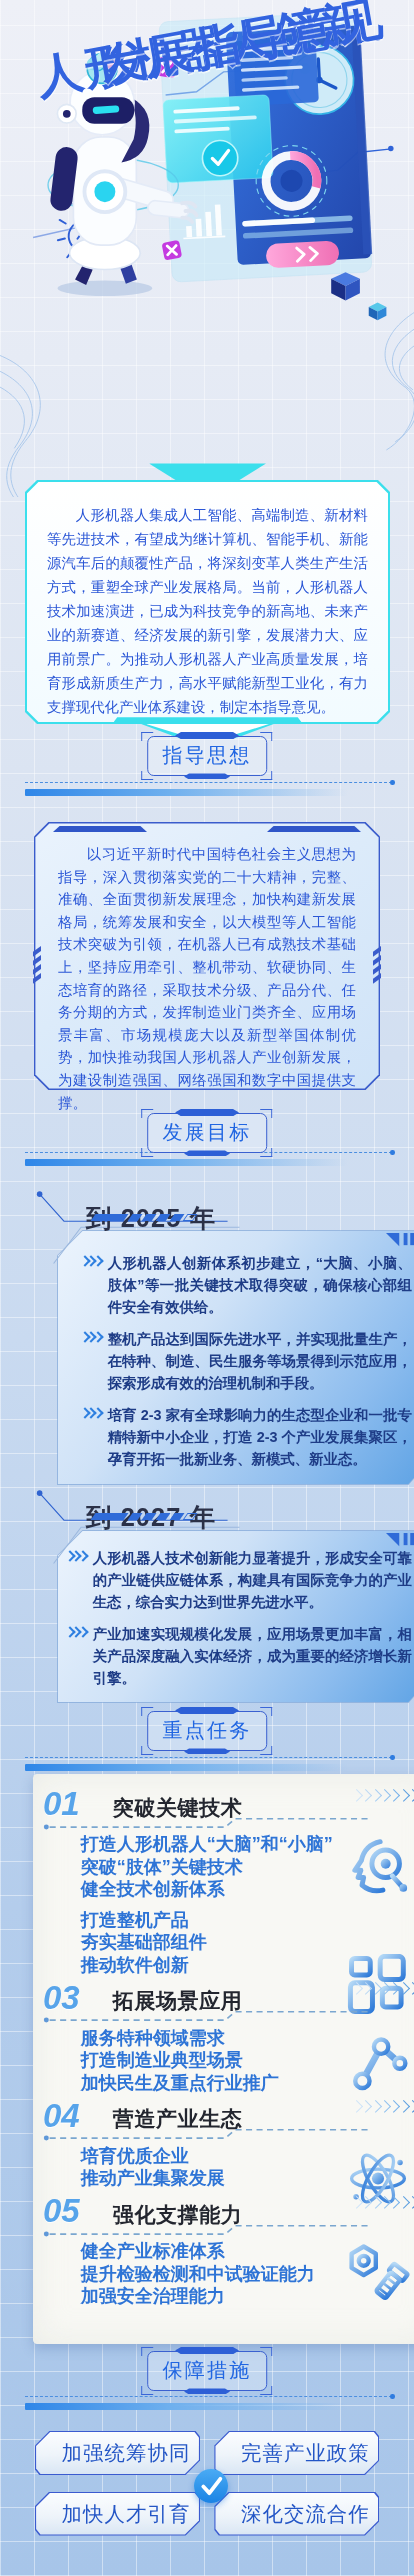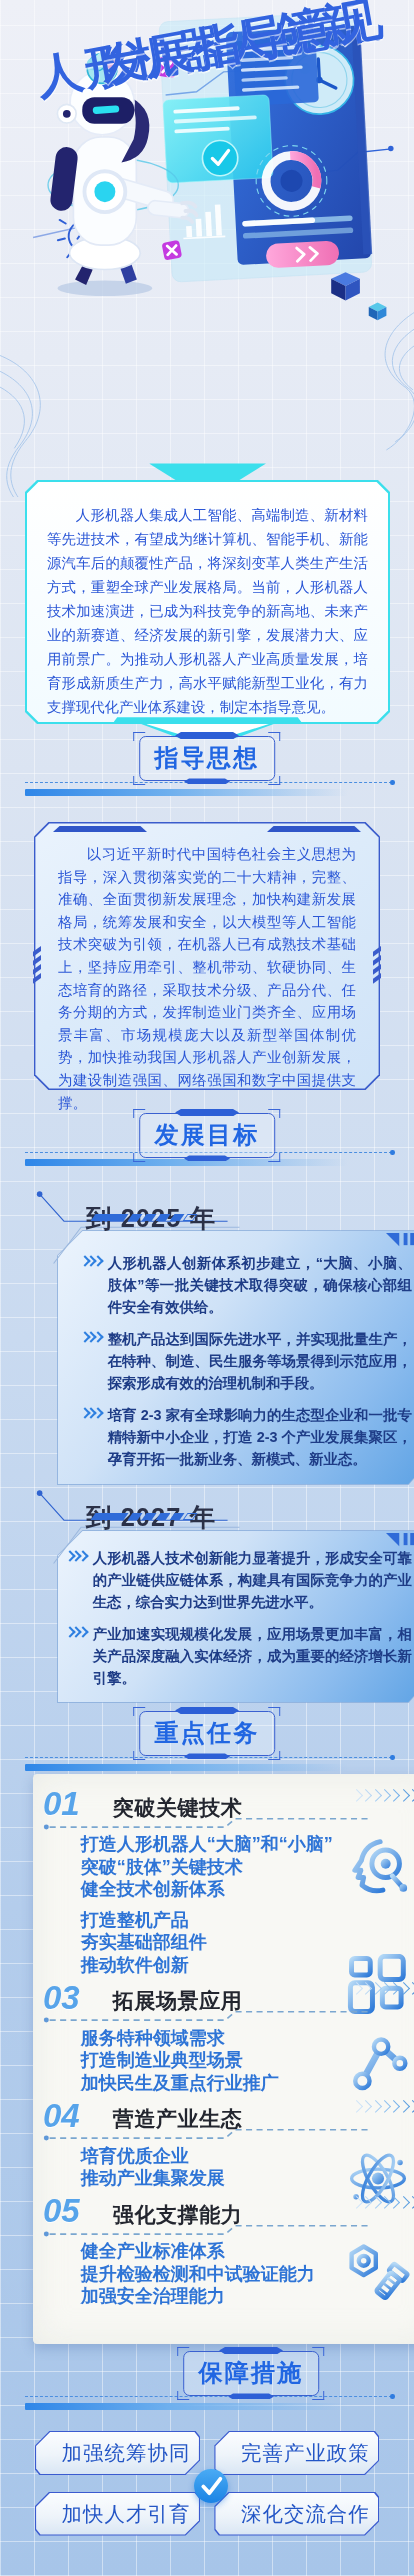--- a/index.html
+++ b/index.html
@@ -29,21 +29,21 @@
   .tab-bot-i{position:absolute;bottom:-11px;left:50%;transform:translateX(-50%);width:123px;height:11px;background:#ffffff;
     clip-path:polygon(0 0,100% 0,71% 100%,29% 100%);}
   .bar-bot{position:absolute;bottom:1.7px;left:50%;transform:translateX(-50%);width:188px;height:5px;background:#3bdfec;
     clip-path:polygon(2% 0,98% 0,100% 100%,0 100%);}
   .para{position:relative;margin:0;padding:23px 22px 0 22px;font-size:14.4px;font-weight:400;line-height:24px;
     color:#2a56d6;text-align:justify;text-indent:2em;}
 
   
   .badge{position:absolute;left:50%;transform:translateX(-50%);border:1.7px solid #3a60d0;border-radius:6.6px;
     padding:5px 14.4px 6px;z-index:2;background:rgba(240,246,253,.35);}
-  .badge-label{font-size:24px;font-weight:700;letter-spacing:2.2px;color:#2166e2;white-space:nowrap;}
+  .badge-label{font-size:20px;font-weight:400;letter-spacing:2.2px;color:#2166e2;white-space:nowrap;}
   .badge::before{content:"";position:absolute;top:-5px;left:50%;transform:translateX(-50%);width:64px;height:7.2px;background:#2d5fd6;
     clip-path:polygon(0 50%,6px 0,calc(100% - 6px) 0,100% 50%,calc(100% - 6px) 100%,6px 100%);}
   .badge::after{content:"";position:absolute;bottom:-4.4px;left:50%;transform:translateX(-50%);width:46px;height:6px;background:#2d5fd6;
     clip-path:polygon(0 50%,5px 0,calc(100% - 5px) 0,100% 50%,calc(100% - 5px) 100%,5px 100%);}
   .badge .c{position:absolute;width:11px;height:7.7px;}
   .badge .tl{top:-5px;left:-6.6px;border-top:1.1px solid #3a66d8;border-left:1.1px solid #3a66d8;}
   .badge .tr{top:-5px;right:-6.6px;border-top:1.1px solid #3a66d8;border-right:1.1px solid #3a66d8;}
   .badge .bl{bottom:-5px;left:-6.6px;border-bottom:1.1px solid #3a66d8;border-left:1.1px solid #3a66d8;}
   .badge .br{bottom:-5px;right:-6.6px;border-bottom:1.1px solid #3a66d8;border-right:1.1px solid #3a66d8;}
 
@@ -589,21 +589,21 @@
         </g>
         <g transform="rotate(38 82 74)" stroke="url(#ig)" stroke-width="8" fill="none" stroke-linejoin="round">
           <rect x="66" y="42" width="32" height="16" rx="3"></rect>
           <rect x="71" y="58" width="22" height="44" rx="4"></rect>
           <path d="M73,70 h18 M73,82 h18 M73,94 h18" stroke-width="5"></path>
         </g>
       </svg>
     </div>
   </div>
 
-  <div class="badge" style="top:2351px;margin-left:44px;">
+  <div class="badge" style="top:2351px;">
     <span class="badge-label">保障措施</span>
     <i class="c tl"></i><i class="c tr"></i><i class="c bl"></i><i class="c br"></i>
   </div>
   <div class="divider" style="top:2396px;">
     <div class="dash"></div>
       <div class="bar"></div>
   </div>
 
   <div class="cards">
     <div class="card">

